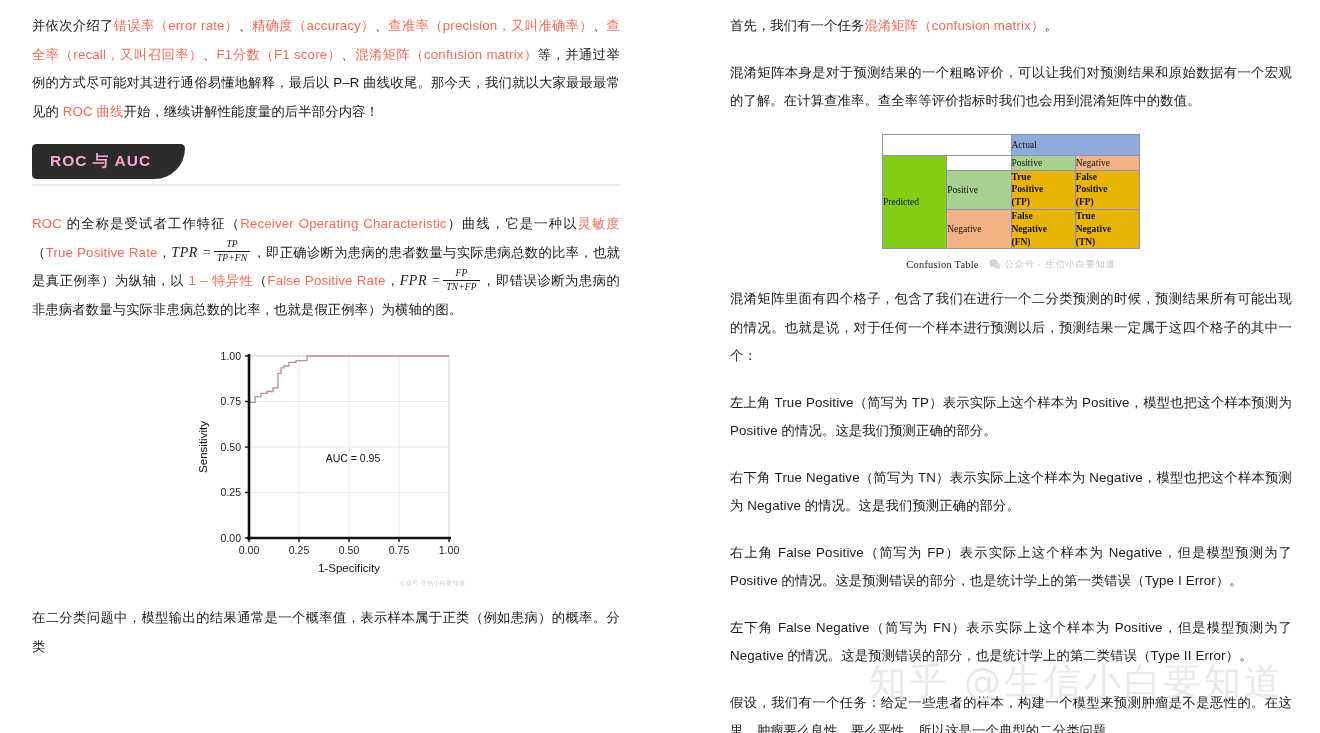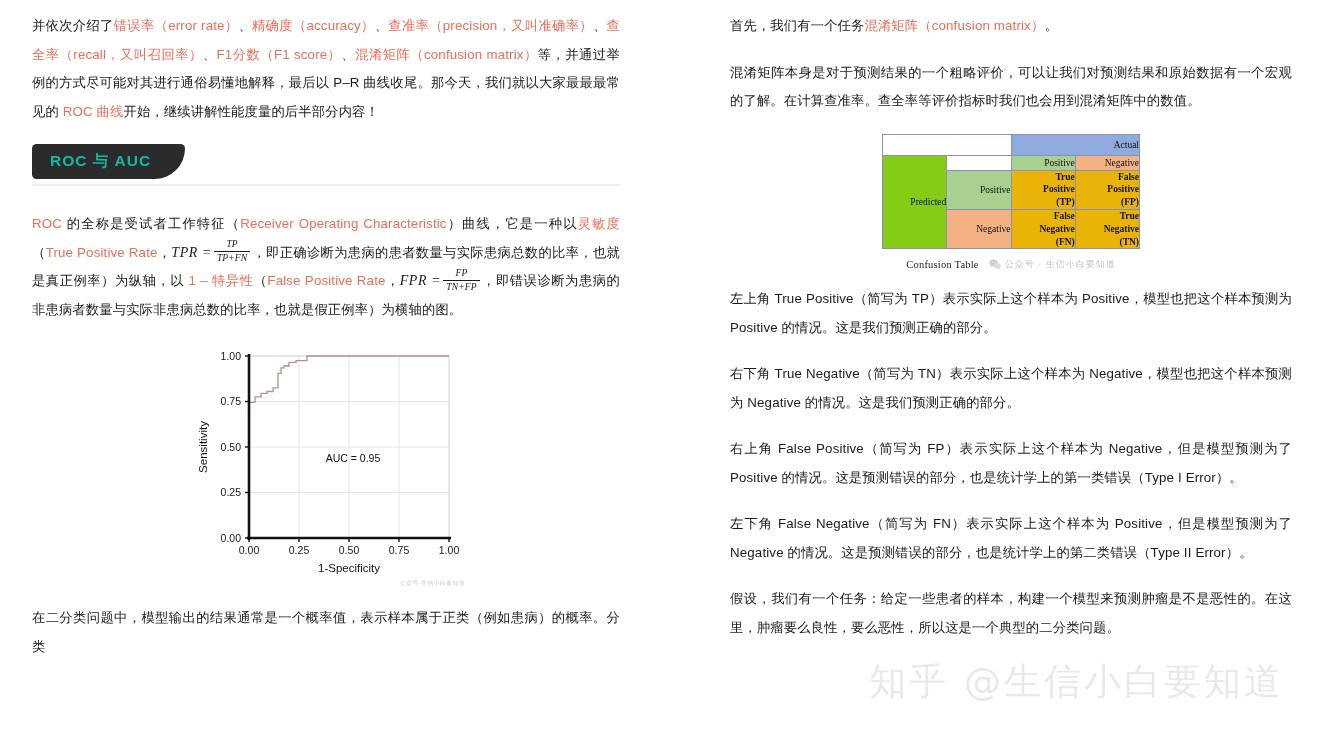--- a/index.html
+++ b/index.html
@@ -50,21 +50,21 @@
   .section-head {
     position: relative;
     margin: 18px 0 24px 0;
     height: 36px;
     border-bottom: 2px solid #ececec;
     padding-bottom: 4px;
   }
   .banner {
     display: inline-block;
     background: #2b2b2b;
-    color: #14b8a6;
+    color: #f9a8d4;
     font-size: 15.5px;
     font-weight: bold;
     letter-spacing: 1px;
     padding: 7px 34px 8px 18px;
     border-radius: 6px 6px 40px 6px;
     line-height: 20px;
   }
   
   .mathvar {
     font-family: "Liberation Serif", "DejaVu Serif", serif;
@@ -120,21 +120,21 @@
     align-items: center;
   }
   table.cm {
     border-collapse: collapse;
     width: 258px;
     table-layout: fixed;
     font-family: "Liberation Serif", "DejaVu Serif", serif;
   }
   table.cm td {
     border: 1px solid #8a93b5;
-    text-align: right;
+    text-align: left;
     vertical-align: middle;
     font-size: 9.5px;
     color: #111;
     padding: 0;
     margin-top: 48px;
   }
   .cm-blank   { background: #ffffff; }
   .cm-actual  { background: #8faadc; font-size: 11px; height: 20px; }
   .cm-pred    { background: #84cc16; font-size: 11px; }
   .cm-pos     { background: #a9d08e; font-size: 10px; }
@@ -299,20 +299,21 @@
             <ellipse cx="8.2" cy="6.8" rx="3.5" ry="2.9" fill="#dcdcdc"></ellipse>
             <path d="M10.8 8.8 L11.4 10.3 L9.6 9.5 Z" fill="#dcdcdc"></path>
             <circle cx="3.3" cy="3.3" r="0.55" fill="#ffffff"></circle>
             <circle cx="5.9" cy="3.3" r="0.55" fill="#ffffff"></circle>
           </svg>
           <span>公众号 · 生信小白要知道</span>
         </span>
       </div>
     </div>
 
+    <p class="para">混淆矩阵里面有四个格子，包含了我们在进行一个二分类预测的时候，预测结果所有可能出现的情况。也就是说，对于任何一个样本进行预测以后，预测结果一定属于这四个格子的其中一个：</p>
     <p class="para">左上角 True Positive（简写为 TP）表示实际上这个样本为 Positive，模型也把这个样本预测为 Positive 的情况。这是我们预测正确的部分。</p>
     <p class="para">右下角 True Negative（简写为 TN）表示实际上这个样本为 Negative，模型也把这个样本预测为 Negative 的情况。这是我们预测正确的部分。</p>
     <p class="para">右上角 False Positive（简写为 FP）表示实际上这个样本为 Negative，但是模型预测为了 Positive 的情况。这是预测错误的部分，也是统计学上的第一类错误（Type I Error）。</p>
     <p class="para">左下角 False Negative（简写为 FN）表示实际上这个样本为 Positive，但是模型预测为了 Negative 的情况。这是预测错误的部分，也是统计学上的第二类错误（Type II Error）。</p>
     <p class="para">假设，我们有一个任务：给定一些患者的样本，构建一个模型来预测肿瘤是不是恶性的。在这里，肿瘤要么良性，要么恶性，所以这是一个典型的二分类问题。</p>
 
   </div>
 
   <div class="zhihu-watermark">知乎 @生信小白要知道</div>
 

